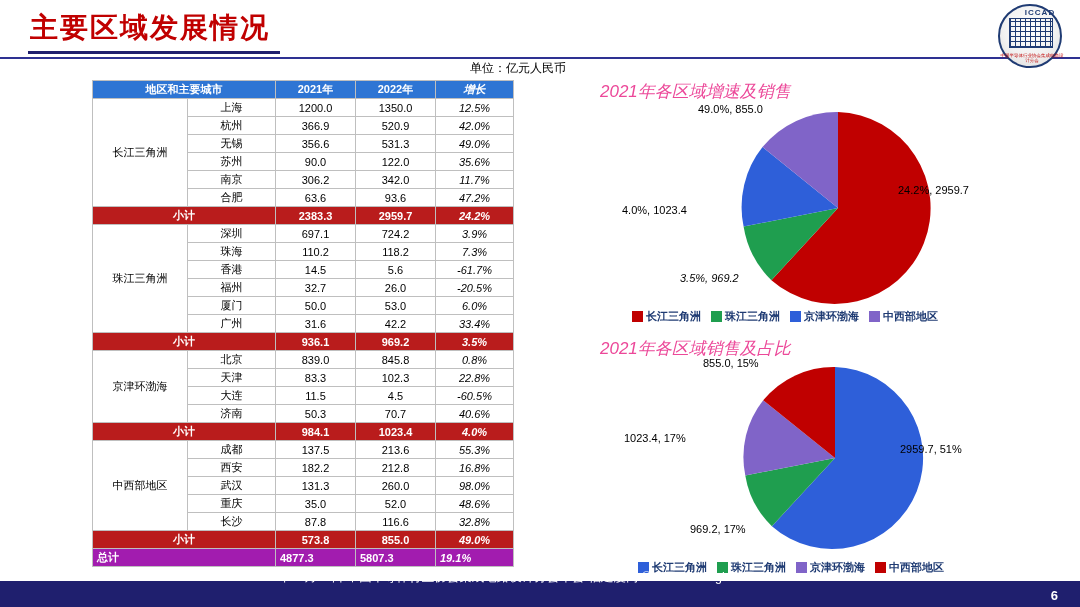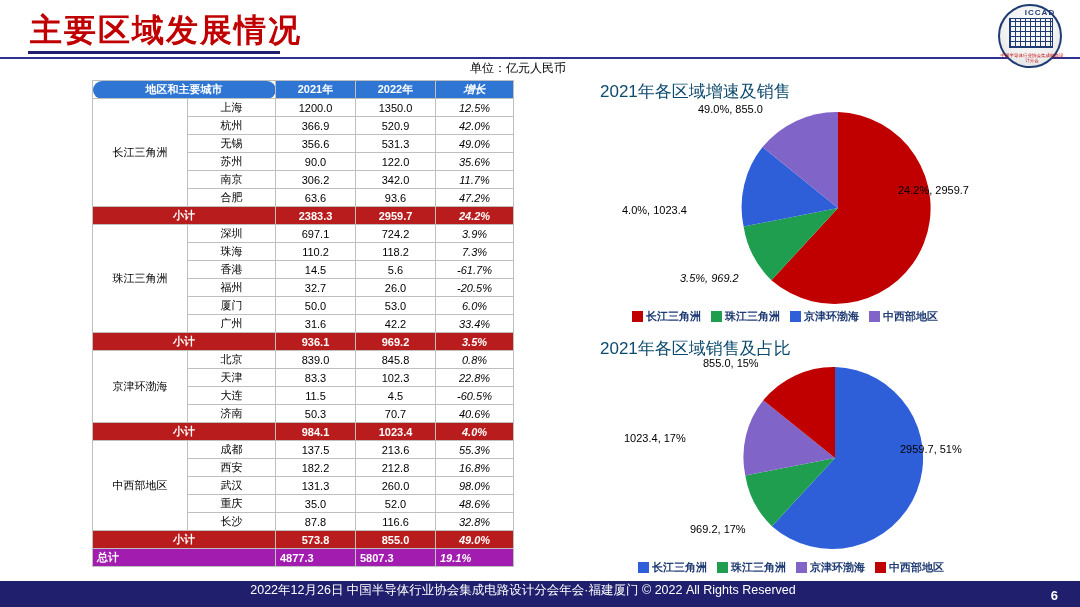--- a/index.html
+++ b/index.html
@@ -6,21 +6,21 @@
   body{
     width:1080px;height:607px;
     background:#ffffff;
     font-family:"Liberation Sans","DejaVu Sans",sans-serif;
     position:relative;overflow:hidden;
   }
   
   .title-bar{position:absolute;left:0;top:0;width:1080px;height:60px;}
   .title-text{
     position:absolute;left:30px;top:9px;
-    font-size:32px;font-weight:bold;color:#C00000;letter-spacing:2px;
+    font-size:28px;font-weight:bold;color:#C00000;letter-spacing:2px;
   }
   .title-underline{
     position:absolute;left:28px;top:51px;width:252px;height:3px;background:#1F1F6E;
   }
   .header-rule{
     position:absolute;left:0;top:57px;width:1080px;height:2px;background:#2E3192;
   }
   
   .logo{
     position:absolute;right:18px;top:4px;width:64px;height:64px;border-radius:50%;
@@ -48,45 +48,45 @@
   table.main{
     position:absolute;left:92px;top:80px;border-collapse:collapse;
     font-size:11px;color:#000;
   }
   table.main td,table.main th{
     border:1px solid #BFBFBF;height:18px;padding:0 4px;box-sizing:border-box;
   }
   .hdr td{
     background:#2E75D4;color:#ffffff;font-weight:bold;text-align:center;font-size:11px;
   }
-  .c-region{width:95px;text-align:center;border-radius:9px;}
+  .c-region{width:95px;text-align:center;}
   .c-city{width:88px;text-align:center;}
   .c-num{width:80px;text-align:center;}
   .c-grow{width:78px;text-align:center;font-style:italic;}
   .sub td{background:#b91c1c;color:#fff;font-weight:bold;text-align:center;}
   .total td{background:#a21caf;color:#fff;font-weight:bold;text-align:left;}
   .region-cell{background:#ffffff;}
   
   .chart-title{
-    position:absolute;font-size:17px;color:#0c4a6e;
+    position:absolute;font-size:17px;color:#ec4899;font-style:italic;
   }
   .pie-wrap{position:absolute;}
   .legend{
     position:absolute;display:flex;gap:10px;align-items:center;font-size:11px;font-weight:bold;
     color:#1F3B73;
   }
   .legend .li{display:flex;align-items:center;gap:3px;}
   .legend .sw{width:11px;height:11px;display:inline-block;}
   .lbl{position:absolute;font-size:11px;color:#000;white-space:nowrap;}
   
   .footer-bar{
     position:absolute;left:0;bottom:0;width:1080px;height:26px;background:#1F1F6E;
   }
   .footer-text{
-    position:absolute;left:0;bottom:8px;width:1046px;text-align:center;
+    position:absolute;left:0;bottom:21px;width:1046px;text-align:center;
     color:#ffffff;font-size:12.5px;
   }
   .page-no{
     position:absolute;right:22px;bottom:4px;color:#ffffff;font-size:13px;font-weight:bold;
   }
 </style>
 </head>
 <body>
 
 <div class="title-bar">

